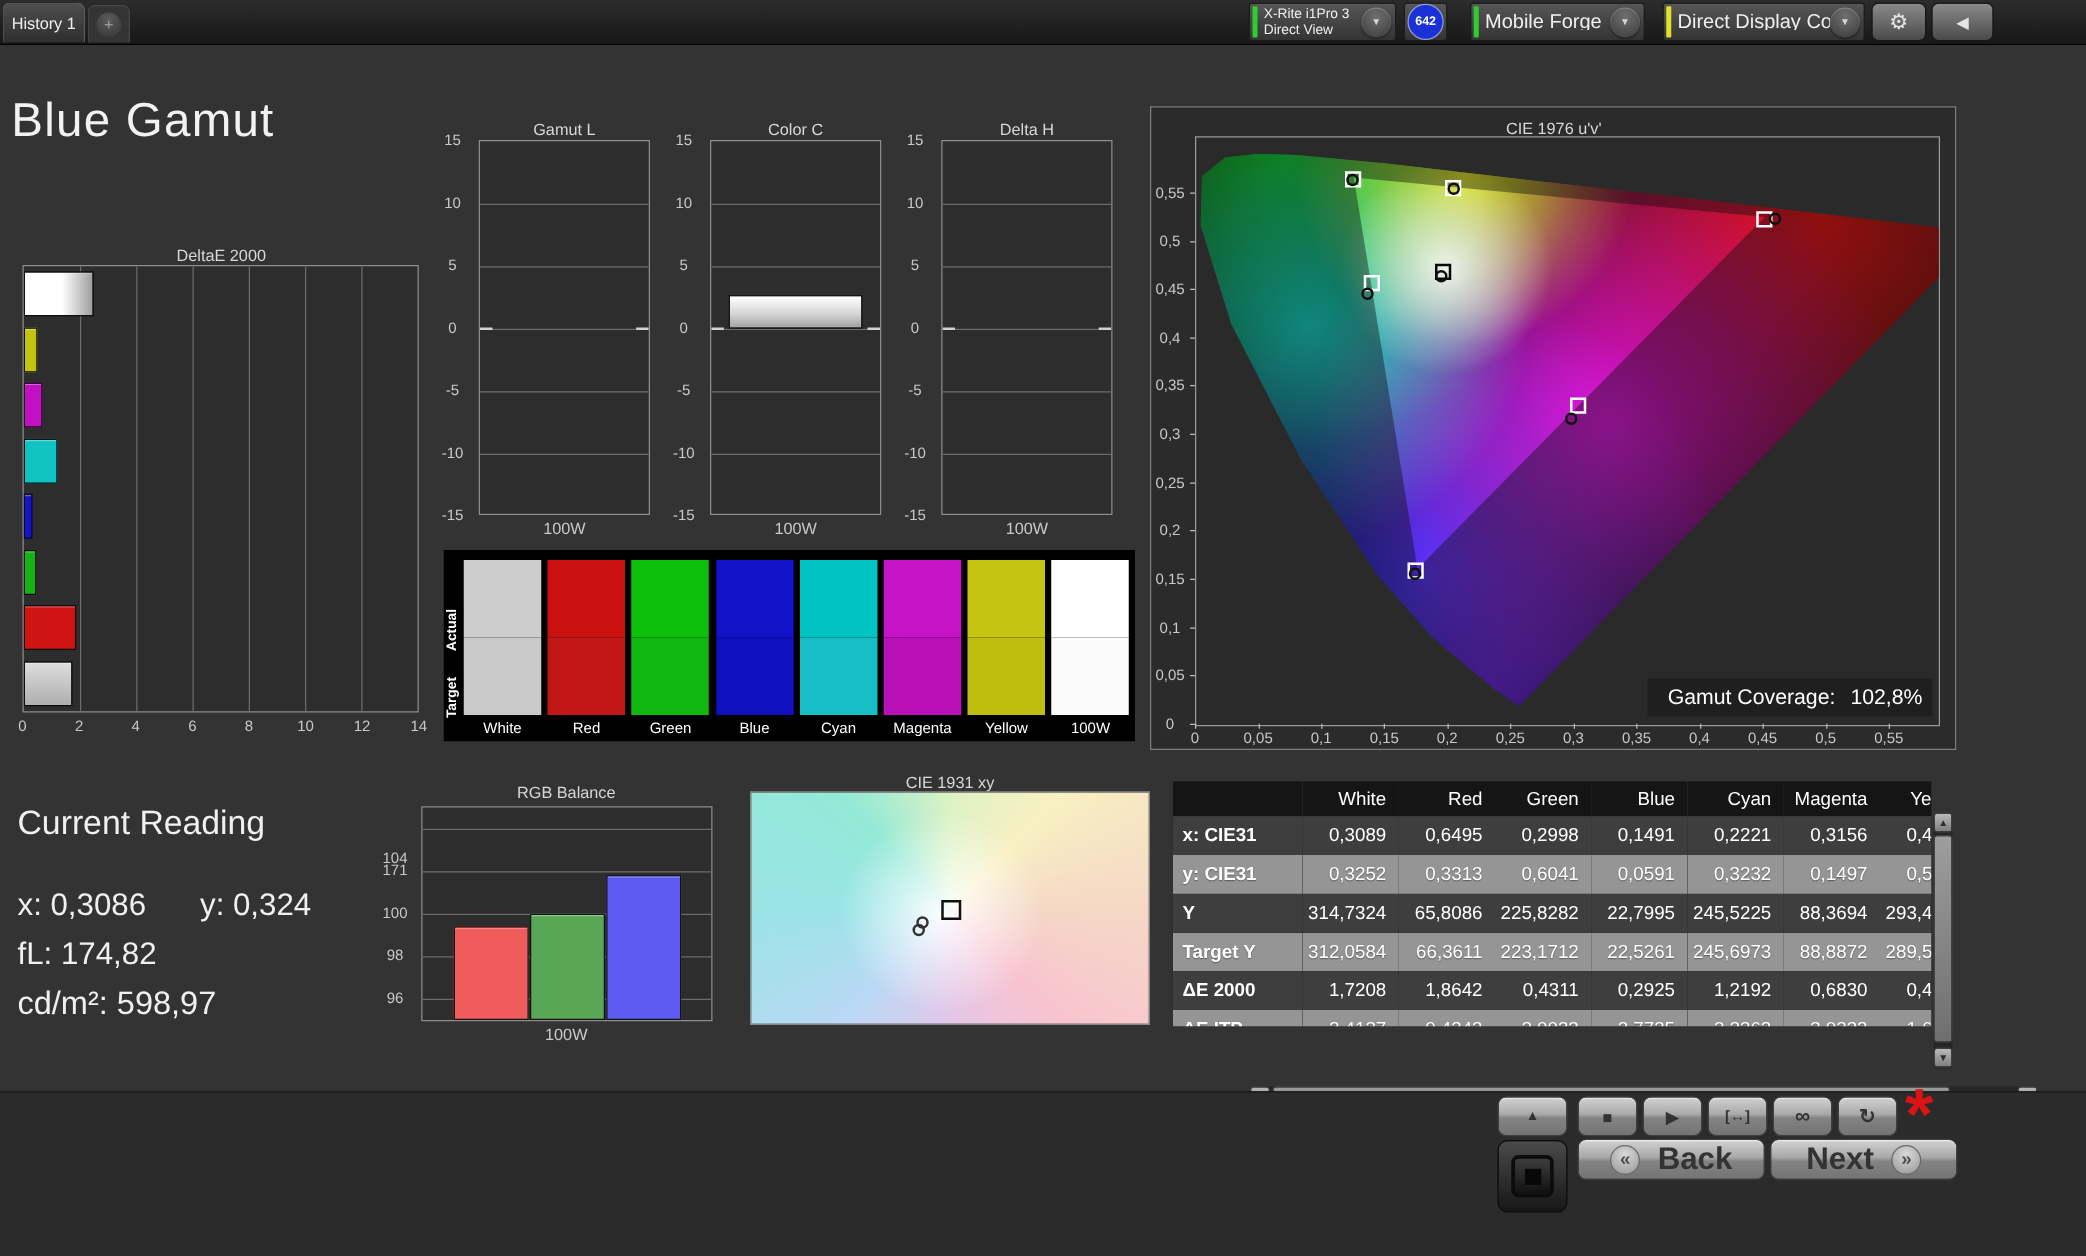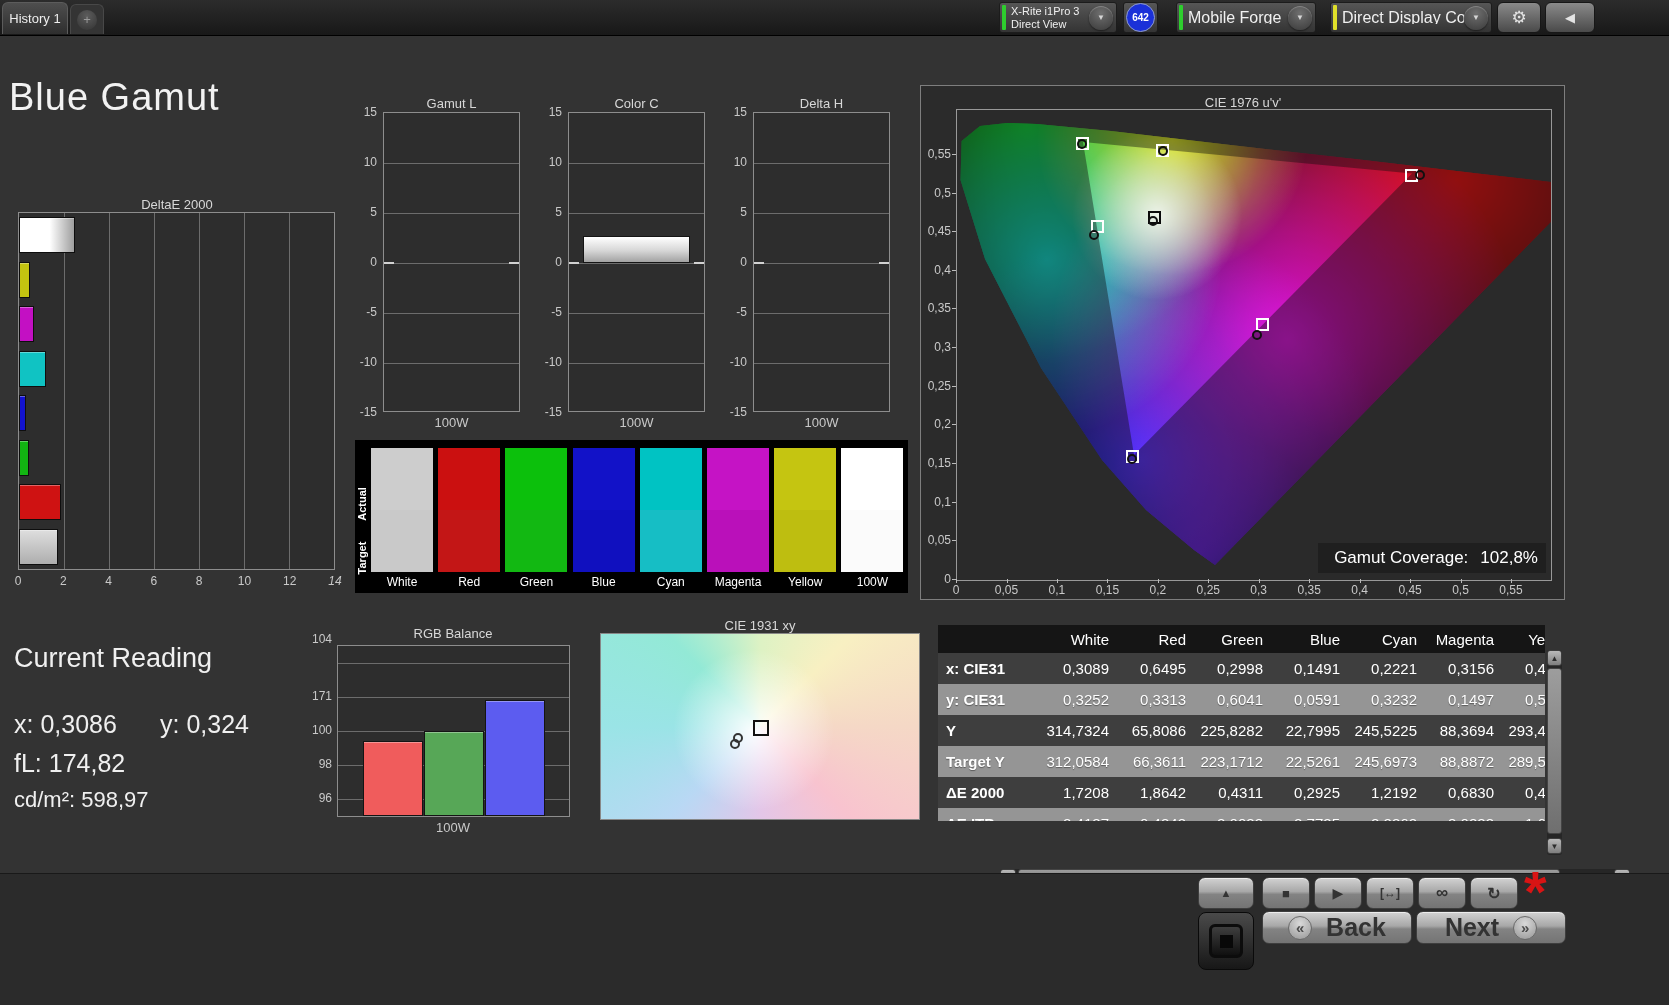--- a/index.html
+++ b/index.html
@@ -13,21 +13,21 @@
   .dd{position:absolute;top:2px;height:31px;background:linear-gradient(180deg,#565656,#343434);border:1px solid #1c1c1c;border-radius:3px;box-sizing:border-box;display:flex;align-items:center;}
   .stripe{width:4px;height:25px;margin:0 5px 0 2px;border-radius:1px;}
   .dd-text{flex:1;font-size:16px;color:#f0f0f0;line-height:13px;white-space:nowrap;overflow:hidden;}
   .dd-arrow{width:24px;height:24px;min-width:24px;border-radius:50%;margin-right:3px;background:radial-gradient(circle at 50% 30%,#6f6f6f,#3a3a3a);box-shadow:inset 0 1px 1px rgba(255,255,255,.25),0 1px 2px rgba(0,0,0,.5);display:flex;align-items:center;justify-content:center;font-size:8px;color:#d5d5d5;}
   .badge-wrap{position:absolute;top:2px;height:31px;background:linear-gradient(180deg,#565656,#343434);border:1px solid #1c1c1c;border-radius:3px;box-sizing:border-box;display:flex;align-items:center;justify-content:center;}
   .badge-circle{width:27px;height:27px;border-radius:50%;border:1px solid #8f9ccf;display:flex;align-items:center;justify-content:center;font-size:10px;font-weight:bold;color:#fff;}
   .tool-btn{position:absolute;top:2px;height:31px;border-radius:6px;background:linear-gradient(180deg,#8a8a8a,#4a4a4a);border:1px solid #171717;box-sizing:border-box;display:flex;align-items:center;justify-content:center;color:#e4e4e4;font-size:17px;padding:0;}
   
   .panel-title{position:absolute;font-size:13px;color:#d8d8d8;transform:translateX(-50%);white-space:nowrap;}
   .tick{position:absolute;font-size:12px;color:#c9c9c9;white-space:nowrap;}
-  .tick.r{text-align:right;}
+  .tick.r{text-align:center;}
   .tick.center{transform:translateX(-50%);}
   .plot{position:absolute;background:#2d2d2d;border:1px solid #8d8d8d;box-sizing:border-box;overflow:hidden;}
   .gridv{position:absolute;top:0;bottom:0;width:1px;background:#6c6c6c;}
   .gridh{position:absolute;left:0;right:0;height:1px;background:#6c6c6c;}
   .hbar{position:absolute;left:0;height:36px;border:1px solid #0e0e0e;box-sizing:border-box;box-shadow:inset 0 1px 0 rgba(255,255,255,.35);}
   .vbar{position:absolute;border:1px solid #141414;box-sizing:border-box;box-shadow:inset 0 1px 0 rgba(255,255,255,.35);}
   .zerodash{position:absolute;width:10px;height:2px;background:#d2d2d2;}
   .marker-sq{position:absolute;width:13px;height:13px;border:2px solid #fff;box-sizing:border-box;background:transparent;}
   .marker-ci{position:absolute;width:10px;height:10px;border:2px solid #101010;border-radius:50%;box-sizing:border-box;background:transparent;}
   
@@ -128,21 +128,21 @@
     <div class="hbar" style="top: 315.5px; width: 38.7px; background: linear-gradient(rgb(222, 222, 222), rgb(174, 174, 174));"></div>
   </div>
 <div class="abs" id="deltae-xticks" style="left:18px;top:574px;width:317px;height:16px;">
     <div class="tick center" style="left: 0px;">0</div>
     <div class="tick center" style="left: 45.3px;">2</div>
     <div class="tick center" style="left: 90.6px;">4</div>
     <div class="tick center" style="left: 135.9px;">6</div>
     <div class="tick center" style="left: 181.1px;">8</div>
     <div class="tick center" style="left: 226.4px;">10</div>
     <div class="tick center" style="left: 271.7px;">12</div>
-    <div class="tick center" style="left: 317px; font-style: italic;">14</div>
+    <div class="tick center" style="left: 317px;">14</div>
   </div>
 
 <div id="lch-charts"></div>
 
 <div id="swatch-strip">
   <div class="rot-label" style="top:58px;">Actual</div>
   <div class="rot-label" style="top:112px;">Target</div>
   <div id="swatch-cells">
       <div class="abs" style="left: 16px; top: 8px; width: 62px; height: 62px; background: rgb(205, 205, 205);"></div>
       <div class="abs" style="left: 16px; top: 70px; width: 62px; height: 62px; background: rgb(201, 201, 201);"></div>
@@ -296,35 +296,35 @@
 </div>
 <div id="coverage-box">
   <span>Gamut Coverage:</span>
   <span>102,8%</span>
 </div>
 
 <div class="reading" style="left:14px;top:643px;font-size:27px;">Current Reading</div>
 <div class="reading" style="left:14px;top:710px;font-size:25px;">x: 0,3086</div>
 <div class="reading" style="left:160px;top:710px;font-size:25px;">y: 0,324</div>
 <div class="reading" style="left:14px;top:749px;font-size:25px;">fL: 174,82</div>
-<div class="reading" style="left:14px;top:787px;font-size:22px;">cd/m²: 598,97</div>
+<div class="reading" style="left:14px;top:787px;font-size:26px;">cd/m²: 598,97</div>
 
 <div class="panel-title" style="left:453px;top:626px;">RGB Balance</div>
 <div class="plot" id="rgb-plot" style="left:337px;top:645px;width:233px;height:172px;">
     <div class="gridh" style="top: 17px;"></div>
     <div class="gridh" style="top: 51px;"></div>
     <div class="gridh" style="top: 85px;"></div>
     <div class="gridh" style="top: 119px;"></div>
     <div class="gridh" style="top: 153px;"></div>
     <div class="vbar" style="left: 25px; width: 60px; top: 95.2px; height: 74.8px; background: rgb(240, 92, 92);"></div>
     <div class="vbar" style="left: 86px; width: 60px; top: 85px; height: 85px; background: rgb(87, 167, 87);"></div>
     <div class="vbar" style="left: 147px; width: 60px; top: 54.4px; height: 115.6px; background: rgb(92, 92, 240);"></div>
   </div>
 <div id="rgb-yticks">
-    <div class="tick r" style="left: 300px; top: 632px; width: 32px;">104</div>
+    <div class="tick r" style="left: 300px; top: 679px; width: 32px;">104</div>
     <div class="tick r" style="left: 300px; top: 689px; width: 32px;">171</div>
     <div class="tick r" style="left: 300px; top: 723px; width: 32px;">100</div>
     <div class="tick r" style="left: 300px; top: 757px; width: 32px;">98</div>
     <div class="tick r" style="left: 300px; top: 791px; width: 32px;">96</div>
   </div>
 <div class="tick center" style="left:453px;top:820px;font-size:13px;">100W</div>
 
 <div class="panel-title" style="left:760px;top:618px;">CIE 1931 xy</div>
 <div class="abs" id="cie31-box" style="left:600px;top:633px;width:320px;height:187px;border:1px solid #888;box-sizing:border-box;
   background:

